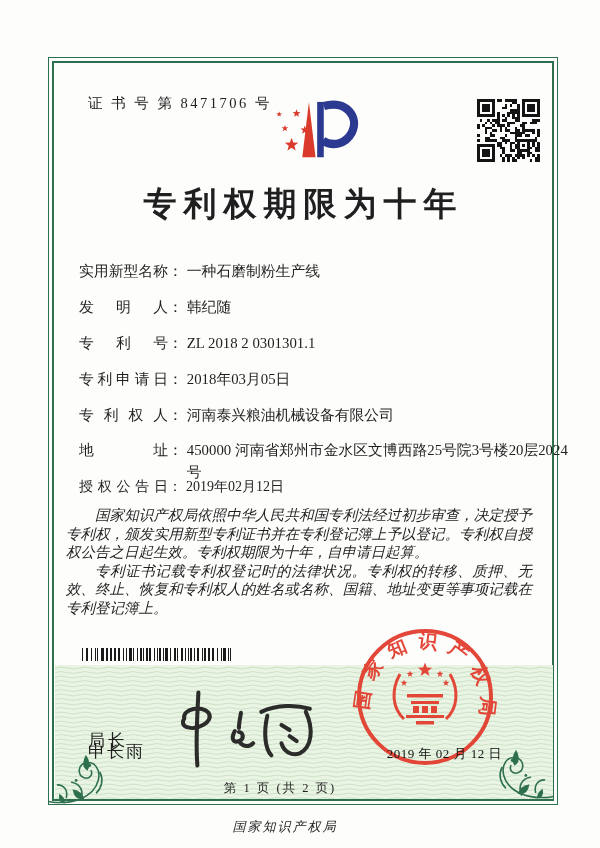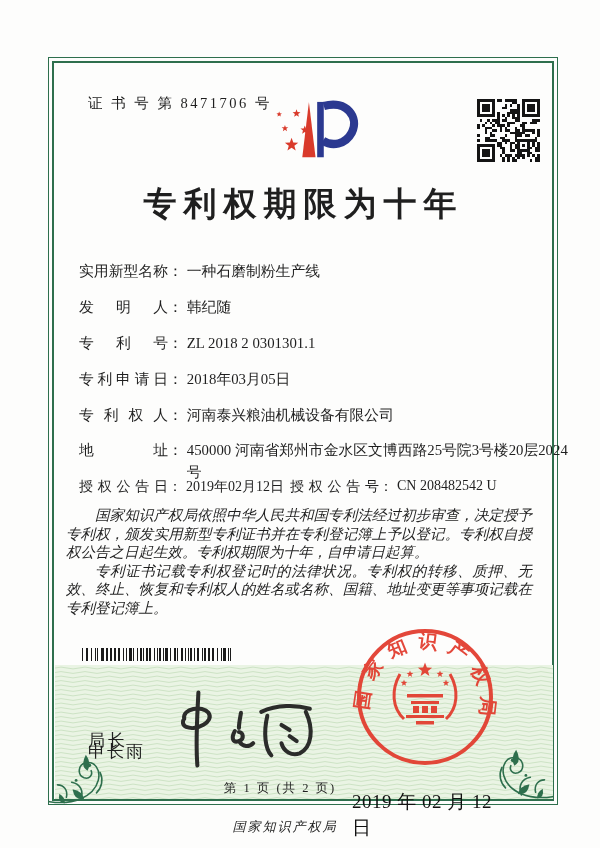--- a/index.html
+++ b/index.html
@@ -32,22 +32,22 @@
   .body-text{left:66px;top:506px;width:466px;font-size:14.5px;line-height:18.6px;
              font-style:italic;text-align:justify;}
   .body-text p{margin:0;text-indent:2em;}
   
   .guilloche{left:55px;top:665px;width:498px;height:134px;}
   .barcode{left:82px;top:648px;width:152px;height:13px;}
   .officer-title{left:88px;top:729px;font-size:17px;letter-spacing:3px;}
   .officer-name{left:88px;top:740px;font-size:17px;letter-spacing:2px;}
   .signature{left:168px;top:684px;width:152px;height:88px;}
   .seal{left:350px;top:622px;width:150px;height:150px;opacity:.93;}
-  .seal-date{left:352px;top:745px;width:150px;text-align:left;font-size:19px;
-             letter-spacing:.5px;color:#111;margin-top:44px;}
+  .seal-date{left:352px;top:745px;width:150px;text-align:right;font-size:13px;
+             letter-spacing:.5px;color:#111;}
   .page-num{left:30px;top:780px;width:500px;text-align:center;font-size:12.5px;letter-spacing:2px;}
   .back-note{left:35px;top:818px;width:500px;text-align:center;font-size:13px;font-style:italic;letter-spacing:2px;}
   .ornament{width:62px;height:72px;}
   .orn-right{left:494px;top:731px;}
   .orn-left{left:46px;top:736px;transform:scaleX(-1);}
 </style>
 </head>
 <body>
 
 <div class="abs frame-outer"></div>
@@ -451,23 +451,20 @@
   <span class="lbl">专利申请日</span><span class="colon">：</span><span class="val">2018年03月05日</span>
 </div>
 <div class="abs row r4">
   <span class="lbl">专利权人</span><span class="colon">：</span><span class="val">河南泰兴粮油机械设备有限公司</span>
 </div>
 <div class="abs row r5">
   <span class="lbl">地址</span><span class="colon">：</span><span class="val val-wrap">450000 河南省郑州市金水区文博西路25号院3号楼20层2024号</span>
 </div>
 <div class="abs grant-row">
   <span class="lbl">授权公告日</span><span class="colon">：</span><span class="val">2019年02月12日</span>
-  <span class="grant-pub">
-    <span class="lbl">授权公告号</span><span class="colon">：</span><span class="val">CN 208482542 U</span>
-  </span>
 </div>
 
 <div class="abs body-text">
   <p>国家知识产权局依照中华人民共和国专利法经过初步审查，决定授予专利权，颁发实用新型专利证书并在专利登记簿上予以登记。专利权自授权公告之日起生效。专利权期限为十年，自申请日起算。</p>
   <p>专利证书记载专利权登记时的法律状况。专利权的转移、质押、无效、终止、恢复和专利权人的姓名或名称、国籍、地址变更等事项记载在专利登记簿上。</p>
 </div>
 
 <svg class="abs barcode" id="barcode" viewBox="0 0 152 13" preserveAspectRatio="none" shape-rendering="crispEdges">
     <rect x="0" y="0" width="1" height="13" fill="#1a1a1a"></rect>
     <rect x="4" y="0" width="2" height="13" fill="#1a1a1a"></rect>

